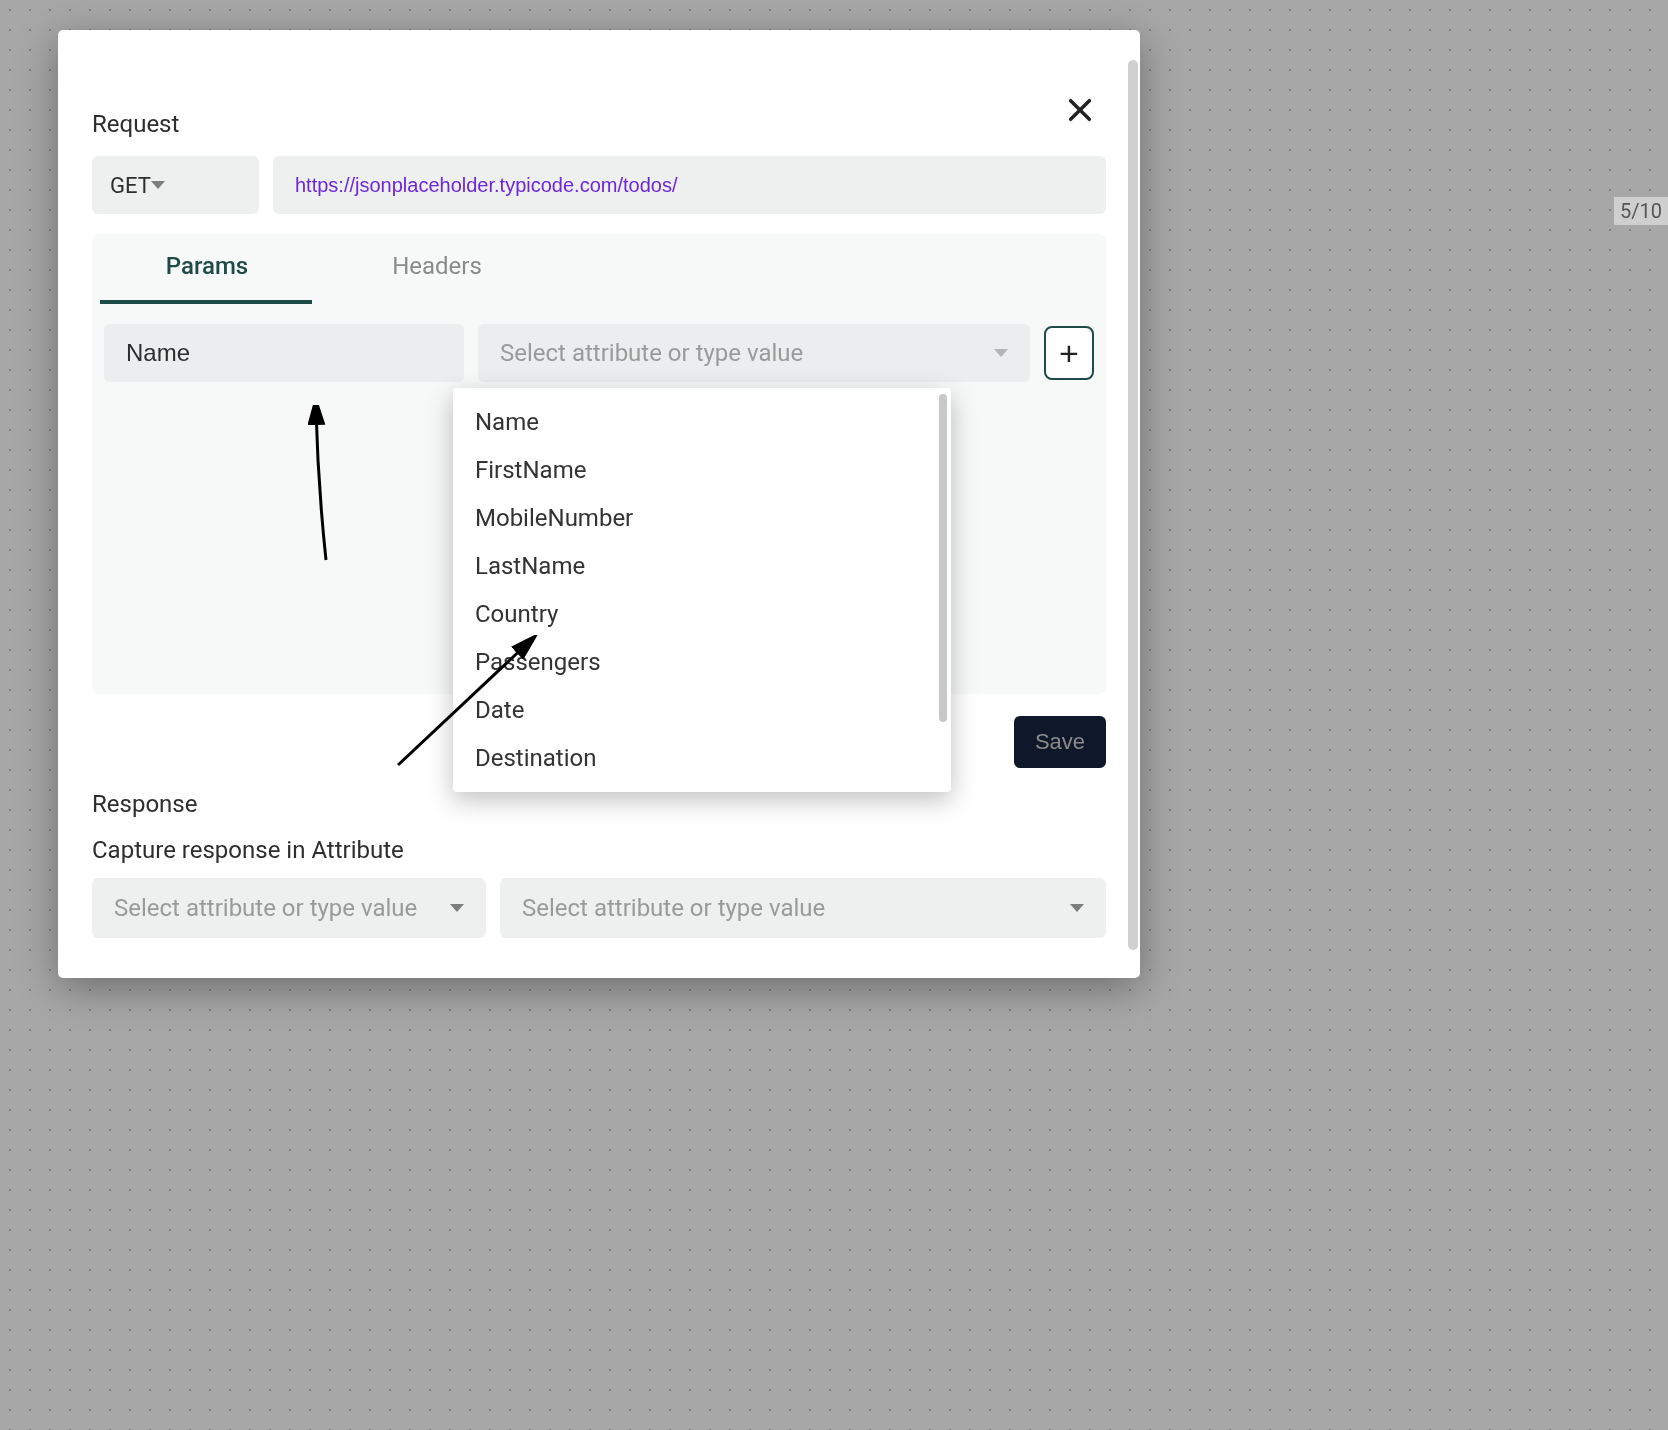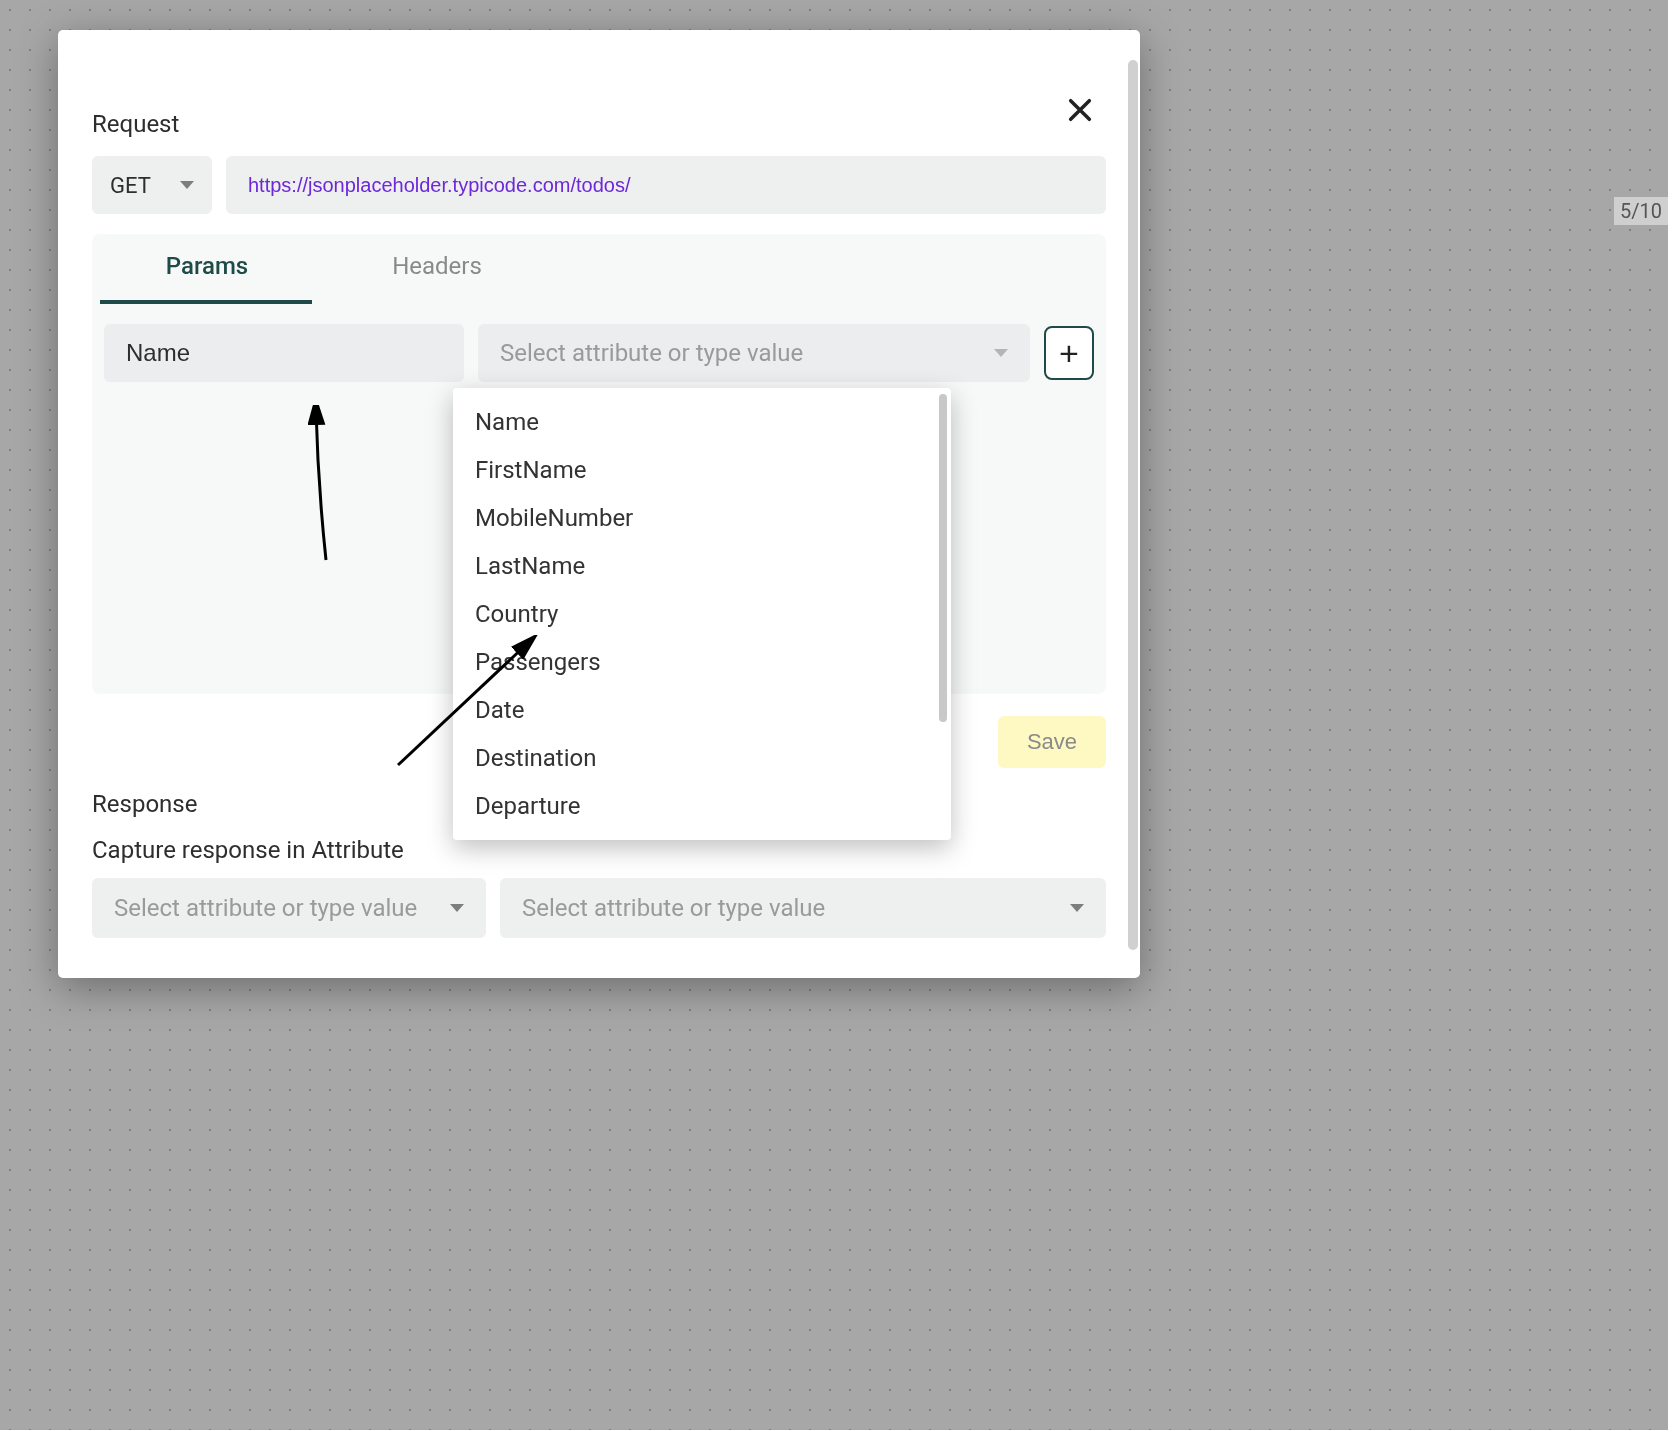--- a/index.html
+++ b/index.html
@@ -76,27 +76,26 @@
     margin-top: 50px;
     margin-bottom: 18px;
   }
   .section-label.first { margin-top: 50px; }
   .req-row {
     display: flex;
     gap: 14px;
     margin-bottom: 20px;
   }
   .method-select {
-    width: 120px;
+    width: 167px;
     height: 58px;
     background: #eeefef;
     border-radius: 6px;
     display: flex;
     align-items: center;
-    justify-content: space-between;
     padding: 0 18px;
     font-size: 22px;
     color: #2e2e2e;
     cursor: pointer;
   }
   .caret {
     width: 0; height: 0;
     border-left: 7px solid transparent;
     border-right: 7px solid transparent;
     border-top: 8px solid #7d7d7d;
@@ -186,23 +185,23 @@
     align-items: center;
     justify-content: center;
     font-size: 34px;
     color: #222;
     cursor: pointer;
   }
   .save-btn {
     position: absolute;
     right: 0;
     bottom: -74px;
-    width: 108px;
+    width: 92px;
     height: 52px;
-    background: #fef9c3;
+    background: #0f172a;
     color: #8a8a8a;
     font-size: 22px;
     border-radius: 6px;
     border: none;
     cursor: pointer;
   }
   .dropdown {
     position: absolute;
     left: 395px;
     top: 358px;
@@ -317,21 +316,20 @@
   <div class="dropdown">
     <div class="dropdown-scroll"></div>
     <div class="dropdown-item">Name</div>
     <div class="dropdown-item">FirstName</div>
     <div class="dropdown-item">MobileNumber</div>
     <div class="dropdown-item">LastName</div>
     <div class="dropdown-item">Country</div>
     <div class="dropdown-item">Passengers</div>
     <div class="dropdown-item">Date</div>
     <div class="dropdown-item">Destination</div>
-    <div class="dropdown-item">Departure</div>
   </div>
 
   <svg class="arrow-svg" style="left:250px;top:375px" width="80" height="160">
     <defs>
       <marker id="ah1" markerWidth="10" markerHeight="10" refX="5" refY="3" orient="auto">
         <path d="M0,0 L10,3 L0,6 Z" fill="#000"></path>
       </marker>
     </defs>
     <path d="M18,155 Q10,80 8,5" stroke="#000" stroke-width="3" fill="none" marker-end="url(#ah1)"></path>
   </svg>

